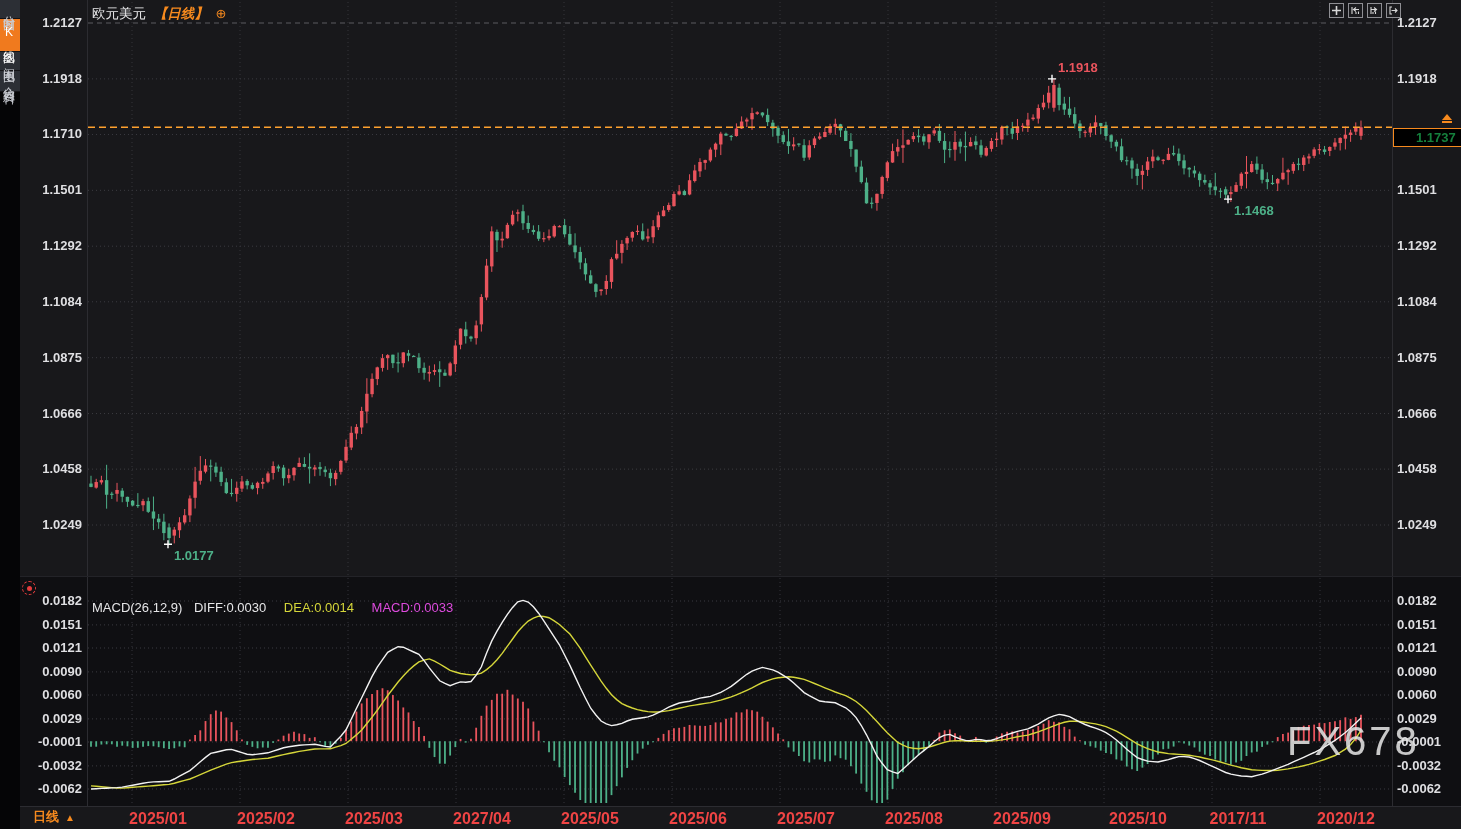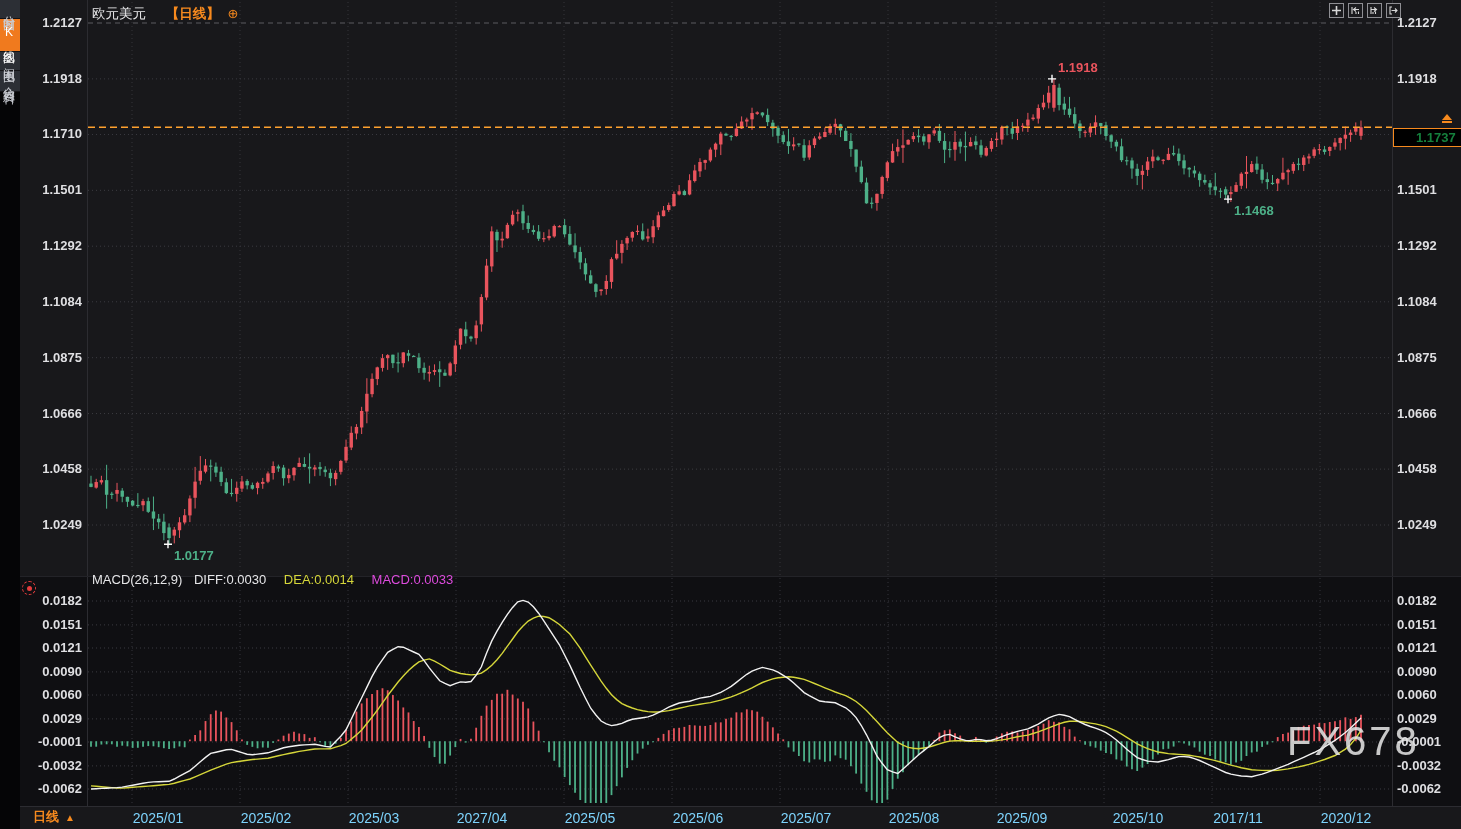--- a/index.html
+++ b/index.html
@@ -9,44 +9,44 @@
   .overlay{position:absolute;z-index:3;}
   
   #sidebar{left:0;top:0;width:20px;height:829px;background:#050506;z-index:4;}
   .side-tab{width:20px;writing-mode:vertical-lr;text-orientation:upright;
             background:#2c2f35;color:#c9ccd2;font-size:12px;letter-spacing:2px;
             padding:6px 0;text-align:center;border-bottom:1px solid #131316;cursor:pointer;}
   .side-tab.selected{background:#f07a1e;color:#ffffff;}
   
   #title-bar{left:92px;top:5px;font-size:13.5px;white-space:nowrap;}
   #symbol-name{color:#e9e9eb;}
-  #period-tag{color:#f78a1e;font-weight:700;margin-left:16px;}
+  #period-tag{color:#f78a1e;font-weight:700;margin-left:4px;font-style:italic;}
   #chart-settings-icon{color:#f78a1e;font-size:13px;margin-left:4px;}
   
   #toolbar{left:1329px;top:3px;display:flex;gap:4px;}
   .tool-btn{width:13px;height:13px;border:1px solid #8e8e93;display:flex;
             align-items:center;justify-content:center;cursor:pointer;background:#1b1b1e;}
   
   .tick{position:absolute;z-index:2;font-size:13px;font-weight:700;color:#dfdfe2;line-height:16px;}
   .tick.left{left:20px;width:62px;text-align:right;}
   .tick.right{left:1397px;text-align:left;}
-  .xlab{position:absolute;z-index:2;font-size:14px;font-weight:400;color:#7dd3fc;
+  .xlab{position:absolute;z-index:2;font-size:16px;font-weight:700;color:#ef4444;
         transform:translateX(-50%);top:810px;}
   
   .pricenote{position:absolute;z-index:3;font-size:13px;font-weight:700;white-space:nowrap;}
   
   #price-tag{left:1393px;top:128px;width:58px;height:17px;background:#000;
              border:1px solid #f78a1e;color:#15803d;font-size:13px;font-weight:700;
              line-height:17px;padding-left:22px;z-index:5;}
   #tag-marker{left:1441px;top:114px;z-index:5;width:12px;text-align:center;}
   #tag-marker .tri{width:0;height:0;border-left:5px solid transparent;border-right:5px solid transparent;
              border-bottom:6px solid #f78a1e;margin:0 auto;}
   #tag-marker .bar{width:10px;height:2px;background:#f78a1e;margin:1px auto 0;}
   
-  #macd-header{left:92px;top:572px;font-size:13px;white-space:nowrap;}
+  #macd-header{left:92px;top:600px;font-size:13px;white-space:nowrap;}
   #macd-header .w{color:#e6e6e8;}
   #macd-header .dea{color:#d5d63a;margin-left:14px;}
   #macd-header .macd{color:#dd4bdd;margin-left:14px;}
   #macd-header .diff{margin-left:8px;}
   #macd-settings-icon{left:22px;top:581px;width:12px;height:12px;border:1px dashed #e43d3d;
              border-radius:50%;display:flex;align-items:center;justify-content:center;}
   #macd-settings-icon .dot{width:5px;height:5px;background:#e43d3d;border-radius:50%;}
   
   #footer-period{left:33px;top:808px;font-size:13px;font-weight:700;color:#f78a1e;cursor:pointer;}
   #footer-period .arr{font-size:10px;margin-left:6px;}

